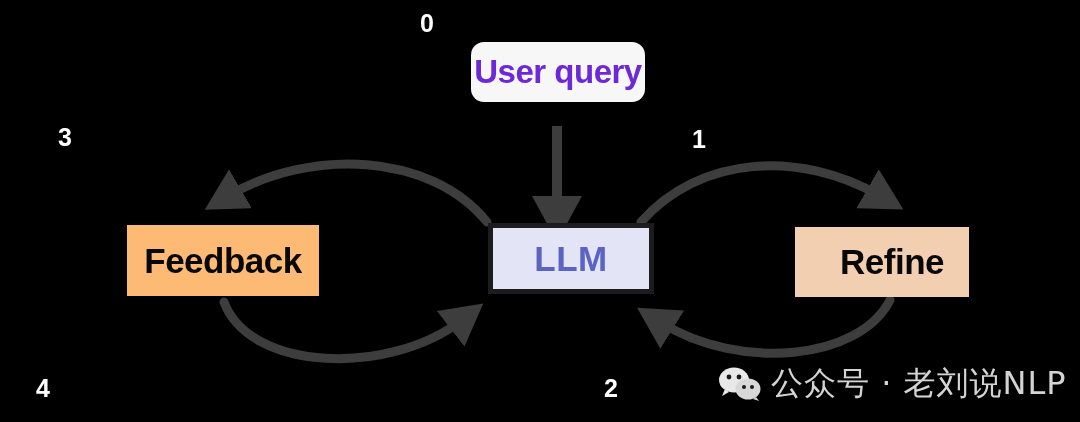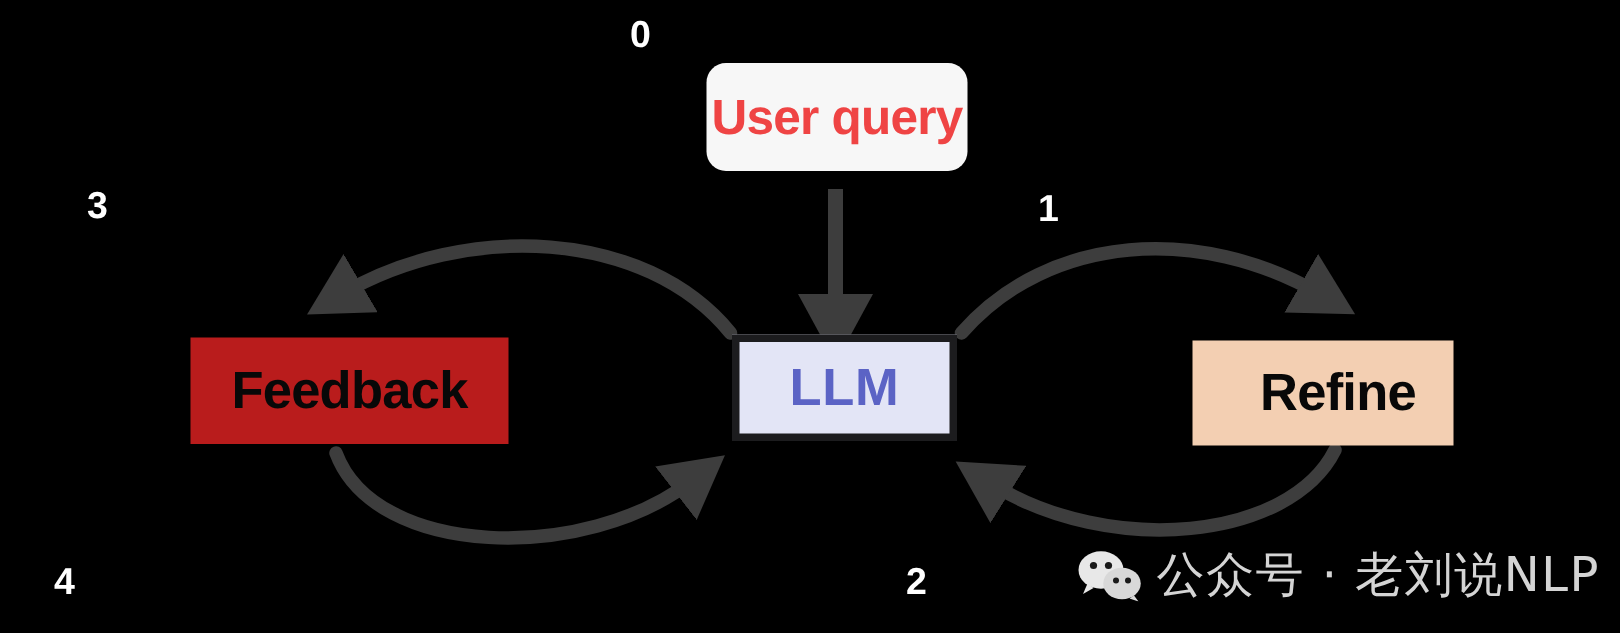--- a/index.html
+++ b/index.html
@@ -22,44 +22,44 @@
     justify-content: center;
     box-sizing: border-box;
     font-weight: bold;
     white-space: nowrap;
     z-index: 5;
   }
   #node-user-query {
     left: 471px;
     top: 42px;
     width: 174px;
-    height: 72px;
+    height: 60px;
     background: #f7f7f7;
-    color: #ef4444;
+    color: #6d28d9;
     border-radius: 13px;
     font-size: 33px;
     letter-spacing: -0.5px;
   }
   #node-llm {
     left: 488px;
     top: 223px;
-    width: 150px;
+    width: 166px;
     height: 71px;
     background: #e3e5f6;
     color: #5b63c5;
     border: 5px solid #1c1c1e;
     font-size: 35px;
     letter-spacing: 0.5px;
   }
   #node-feedback {
     left: 127px;
     top: 225px;
-    width: 212px;
+    width: 192px;
     height: 71px;
-    background: #b91c1c;
+    background: #fdba74;
     color: #080808;
     font-size: 35px;
     letter-spacing: -0.5px;
   }
   #node-refine {
     left: 795px;
     top: 227px;
     width: 174px;
     height: 70px;
     background: #f3cfb2;

